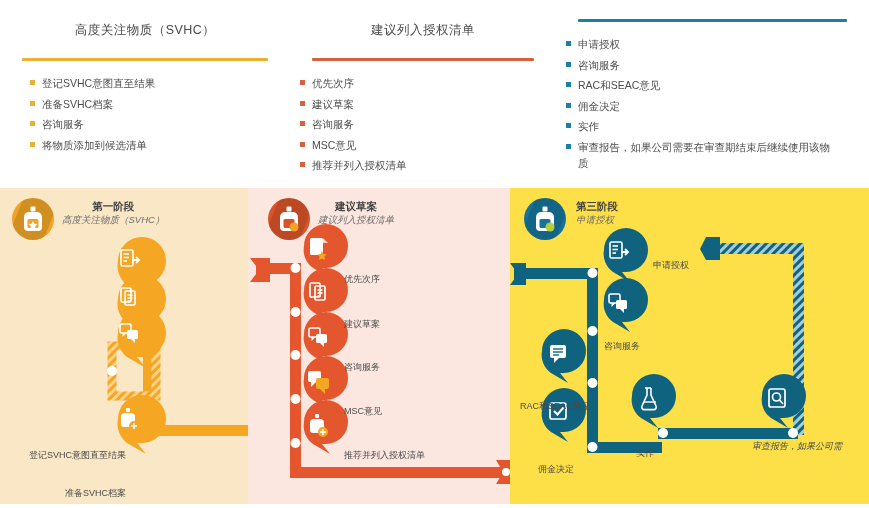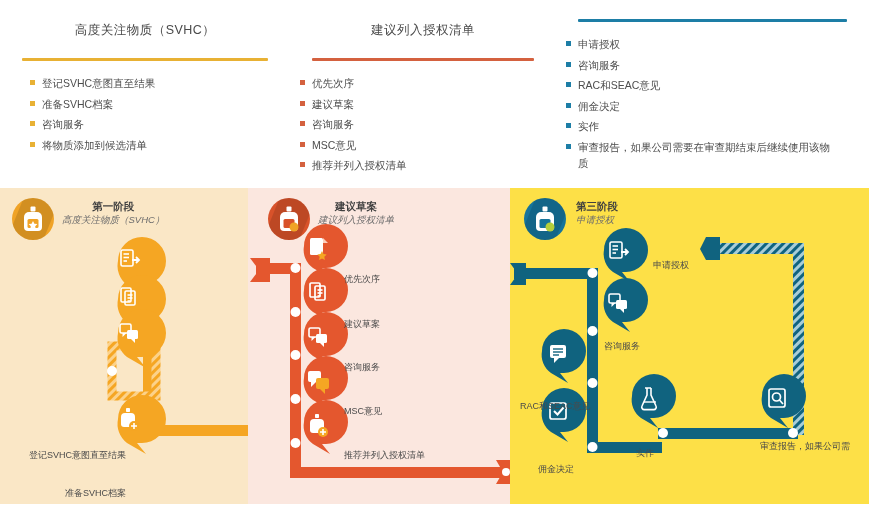--- a/index.html
+++ b/index.html
@@ -471,16 +471,16 @@
           <line x1="10.5" y1="11" x2="14" y2="15"></line>
         </g>
       </g>
     </svg>
 
     <div class="flow-label" style="left:143px; top:71px;">申请授权</div>
     <div class="flow-label" style="left:94px;  top:152px;">咨询服务</div>
     <div class="flow-label" style="left:10px;  top:212px;">RAC和SEAC意见</div>
     <div class="flow-label" style="left:28px;  top:275px;">佣金决定</div>
     <div class="flow-label" style="left:126px; top:259px;">实作</div>
-    <div class="flow-label" style="left:250px; top:252px;">审查报告，如果公司需</div>
+    <div class="flow-label" style="left:242px; top:252px;font-style:italic;">审查报告，如果公司需</div>
   </div>
 
 </div>
 
 </body></html>

